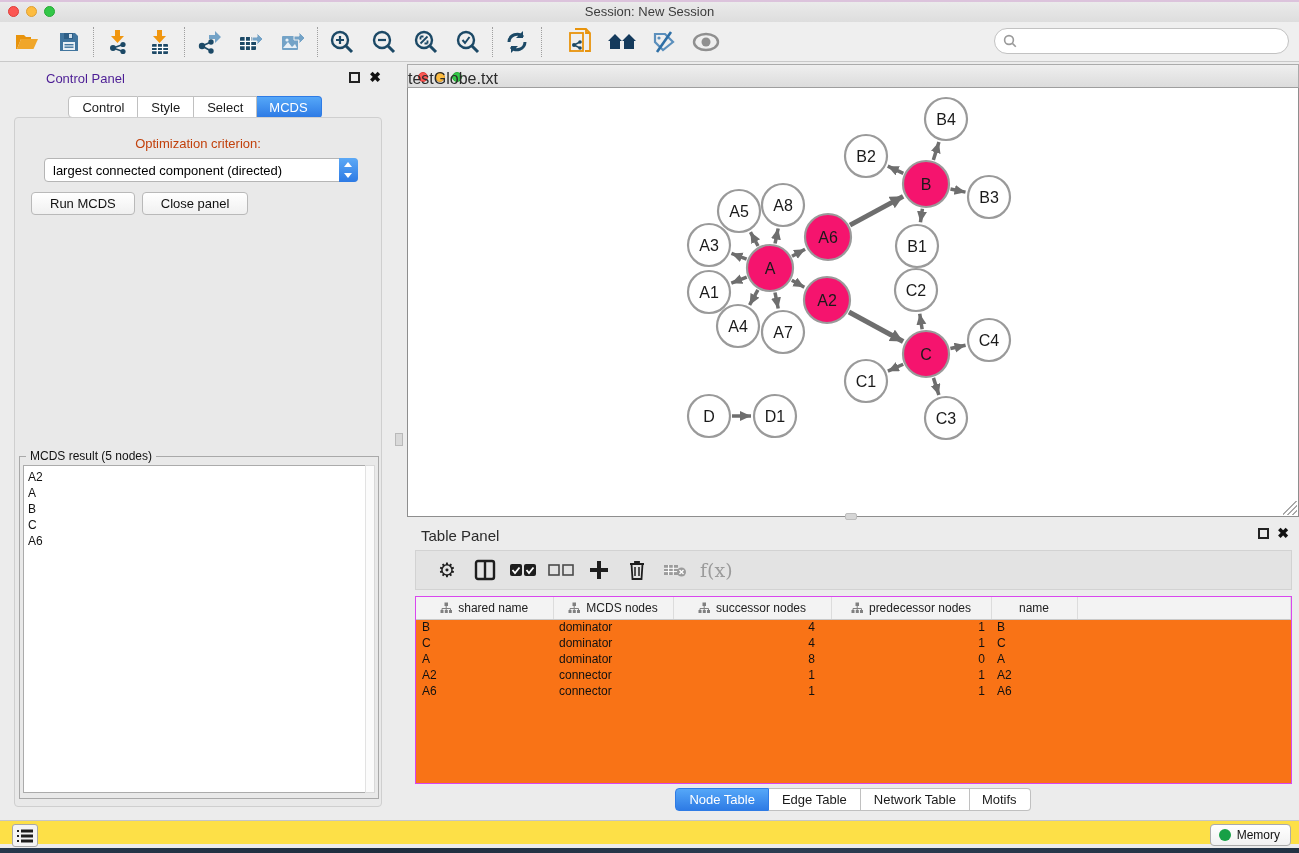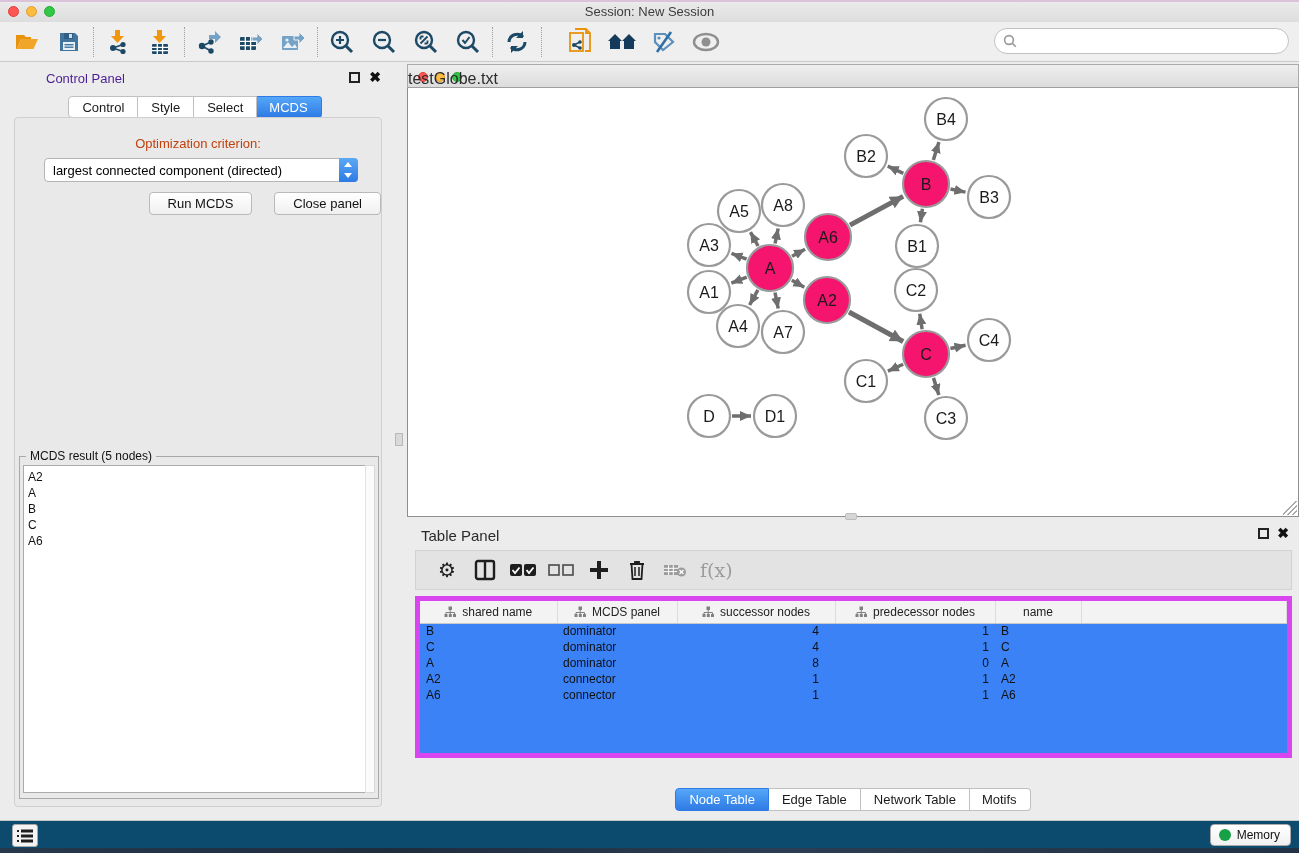--- a/index.html
+++ b/index.html
@@ -42,21 +42,21 @@
     background:#E9E9E9; border:1px solid #CFCFCF; border-radius:4px; }
   .opt-label { text-align:center; margin-top:18px; font-size:13px; color:#c2410c; }
   .select-box { position:absolute; left:29px; top:40px; width:314px; height:24px; background:#FFF;
     border:1px solid #B5B5B5; border-radius:4px; font-size:13px; display:flex; align-items:center; }
   .select-box .sel-text { flex:1; padding-left:8px; white-space:nowrap; overflow:hidden; }
   .stepper { width:19px; height:24px; margin-right:-1px; border-radius:0 4px 4px 0;
     background:linear-gradient(#5CA9F6,#2D7AE4); position:relative; }
   .stepper::before, .stepper::after { content:""; position:absolute; left:5px; border-left:4.5px solid transparent; border-right:4.5px solid transparent; }
   .stepper::before { top:4px; border-bottom:5px solid #FFF; }
   .stepper::after  { bottom:4px; border-top:5px solid #FFF; }
-  .cp-buttons { position:absolute; left:0; top:74px; width:100%; display:flex; justify-content:flex-end; gap:22px; }
+  .cp-buttons { position:absolute; left:16px; top:74px; width:100%; display:flex; justify-content:flex-start; gap:7px; }
   .btn { height:23px; padding:0 18px; font-size:13px; color:#111; background:linear-gradient(#FFFFFF,#F0F0F0);
     border:1px solid #B9B9B9; border-radius:4px; }
   .mcds-fieldset { position:absolute; left:4px; top:338px; width:360px; height:343px;
     border:1px solid #A9A9A9; background:#E9E9E9; }
   .mcds-legend { position:absolute; left:6px; top:-8px; background:#E9E9E9; padding:0 4px; font-size:12px; color:#111; }
   .mcds-list { position:absolute; left:3px; top:8px; width:344px; height:328px; background:#FFF;
     border:1px solid #ABABAB; font-size:12px; color:#111; padding:3px 0 0 4px; line-height:16px; }
   .mcds-scroll { position:absolute; right:3px; top:8px; width:10px; height:328px; background:#FBFBFB;
     border:1px solid #D9D9D9; border-left:1px solid #E2E2E2; }
 
@@ -80,32 +80,32 @@
   
   .table-panel { position:absolute; left:407px; top:517px; width:892px; height:303px; background:#ECECEC; }
   .h-handle { position:absolute; left:438px; top:-4px; width:12px; height:7px; background:#D6D6D6; border:1px solid #BDBDBD; border-radius:2px; }
   .tp-title { position:absolute; left:14px; top:10px; font-size:15px; color:#2B2B2B; }
   .tp-float { right:30px; top:11px; } .tp-close { right:10px; top:8px; }
   .tp-toolbar { position:absolute; left:8px; top:33px; width:877px; height:40px; background:#E3E3E3;
     border:1px solid #D2D2D2; display:flex; align-items:center; padding-left:12px; }
   .tpt-btn { width:38px; height:32px; display:flex; align-items:center; justify-content:center; }
   .gear-glyph { font-size:20px; color:#1E1E1E; }
   .fx { font-family:"DejaVu Serif", serif; font-size:19px; color:#9B9B9B; margin-left:6px; }
-  .grid-wrap { position:absolute; left:8px; top:79px; width:877px; height:162px; background:#3b82f6; border:5px solid #d946ef; overflow:hidden; }
+  .grid-wrap { position:absolute; left:8px; top:79px; width:877px; height:188px; background:#f97316; border:1px solid #d946ef; overflow:hidden; }
   table.node-table { border-collapse:collapse; width:100%; font-size:12px; table-layout:fixed; }
   .node-table th { height:22px; background:#F3F3F3; border-bottom:1px solid #C9C9C9; border-right:1px solid #DCDCDC;
     font-weight:normal; color:#222; }
   .node-table th .th-inner { display:flex; align-items:center; justify-content:center; gap:6px; }
   .node-table td { height:16px; padding:0 6px; color:#111; white-space:nowrap; }
   .al { text-align:left; } .ar { text-align:right; }
   .tp-tabs { position:absolute; left:0; top:271px; width:100%; display:flex; justify-content:center;align-items:center; }
   .tp-tabs .tab { height:23px; line-height:22px; }
 
   
-  .statusbar { position:absolute; left:0; top:820px; width:1299px; height:32px; background:#0c4a6e; border-top:1px solid #C6C6C6; }
+  .statusbar { position:absolute; left:0; top:820px; width:1299px; height:24px; background:#fde047; border-top:1px solid #C6C6C6; }
   .list-btn { position:absolute; left:12px; top:3px; width:26px; height:23px; background:#F4F4F4; border:1px solid #A8A8A8; border-radius:3px;
     display:flex; align-items:center; justify-content:center; }
   .memory-btn { position:absolute; right:8px; top:3px; height:22px; padding:0 10px 0 8px; background:linear-gradient(#FFFFFF,#F1F1F1);
     border:1px solid #ABABAB; border-radius:4px; display:flex; align-items:center; gap:6px; font-size:12px; color:#111; }
   .mem-dot { width:12px; height:12px; border-radius:50%; background:#17A046; }
   .desktop-strip { position:absolute; left:0; top:848px; width:1299px; height:5px;
     background:linear-gradient(90deg,#26384C,#1E2D3E 30%,#2B3D52 60%,#223244); }
 </style>
 </head>
 <body>
@@ -516,21 +516,21 @@
               <div class="th-inner">
   <svg width="12" height="12" viewBox="0 0 12 12">
                   <g fill="#808080">
                     <rect x="4.5" y="0.5" width="3.5" height="3.5"></rect>
                     <rect x="0.5" y="8" width="3" height="3"></rect>
                     <rect x="4.8" y="8" width="3" height="3"></rect>
                     <rect x="9" y="8" width="3" height="3"></rect>
                   </g>
                   <path d="M6.2 4v2.5M2 8V6.5h8.5V8M6.2 6.5V8" stroke="#808080" stroke-width="1" fill="none"></path>
                 </svg>
-<span>MCDS panel</span>
+<span>MCDS nodes</span>
               </div>
             </th>
             <th>
               <div class="th-inner">
   <svg width="12" height="12" viewBox="0 0 12 12">
                   <g fill="#808080">
                     <rect x="4.5" y="0.5" width="3.5" height="3.5"></rect>
                     <rect x="0.5" y="8" width="3" height="3"></rect>
                     <rect x="4.8" y="8" width="3" height="3"></rect>
                     <rect x="9" y="8" width="3" height="3"></rect>

